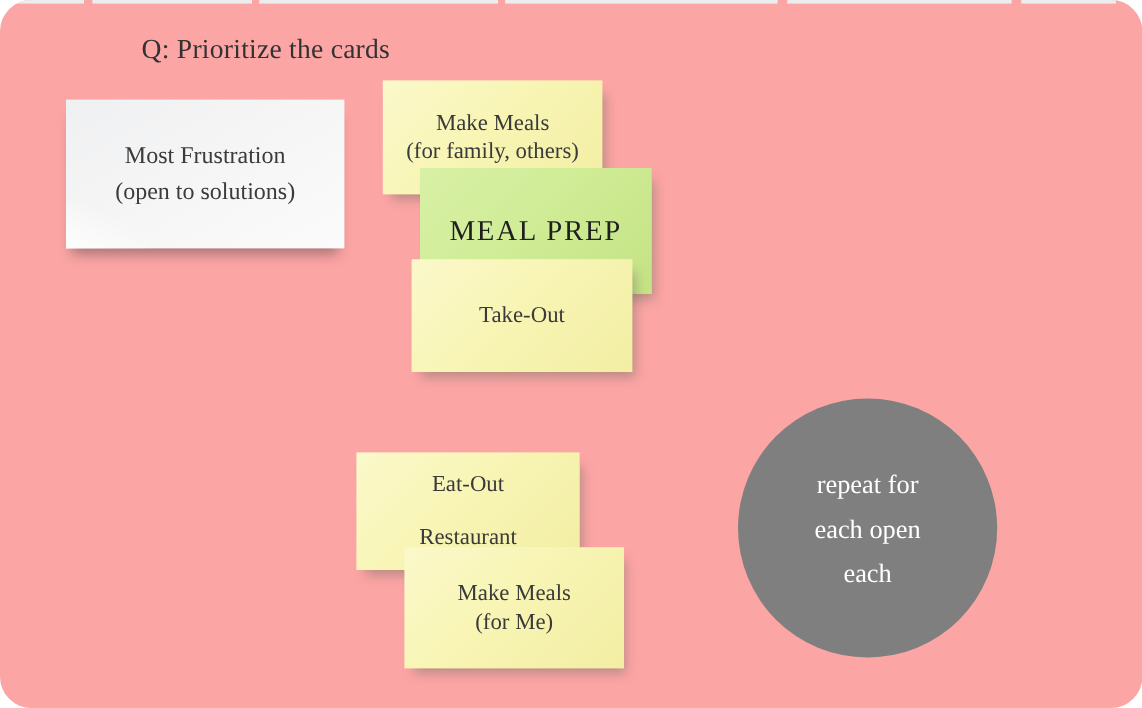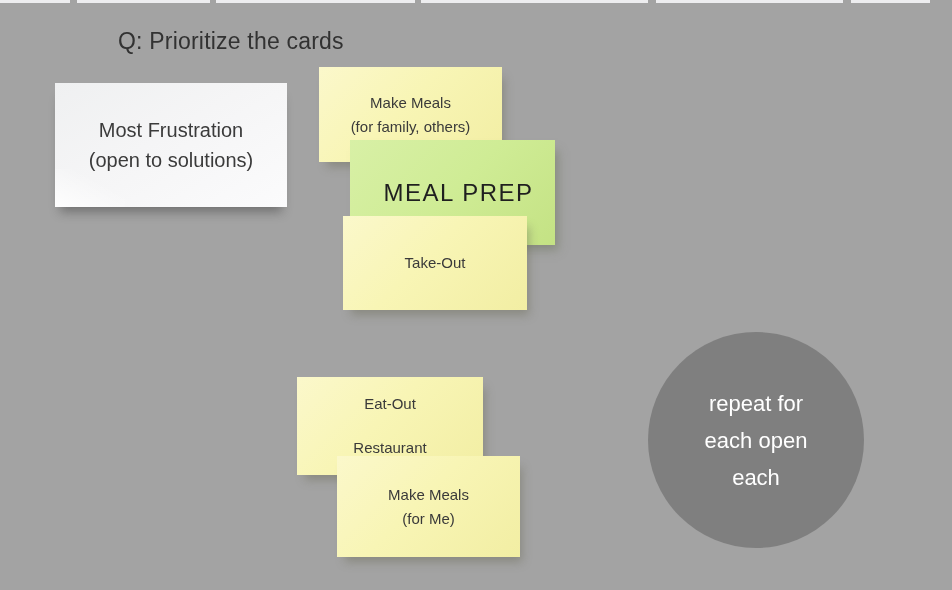--- a/index.html
+++ b/index.html
@@ -1,18 +1,18 @@
 <!DOCTYPE html>
 <html><head>
 <meta charset="utf-8">
 <style>
   html,body{margin:0;padding:0;background:#ffffff;}
   .canvas{
-    position:relative;width:952px;height:590px;background:#a3a3a3;
-    font-family:Liberation Sans, sans-serif;overflow:hidden;
+    position:relative;width:952px;height:590px;background:#fca5a5;
+    font-family:Liberation Serif, serif;overflow:hidden;border-radius:26px;
   }
   
   .edge-strip{position:absolute;top:0;height:3px;background:#ededef;}
 
   .title{
     position:absolute;left:118px;top:28px;margin:0;
     font-size:23px;font-weight:400;color:#323232;letter-spacing:.2px;
   }
 
   
@@ -27,41 +27,41 @@
     content:"";position:absolute;left:0;bottom:0;width:70px;height:38px;
     background:linear-gradient(to right top,rgba(255,255,255,.85),rgba(255,255,255,0) 65%);
   }
   .note-most{left:55px;top:83px;width:232px;height:124px;}
   .note-least{left:57px;top:442px;width:230px;height:126px;}
 
   
   .sticky{
     position:absolute;display:flex;flex-direction:column;justify-content:center;
     align-items:center;text-align:center;
-    font-size:15px;line-height:24px;color:#3a3a3a;
+    font-size:19px;line-height:24px;color:#3a3a3a;
   }
   .yellow{
     background:linear-gradient(135deg,#fbf8cb 0%,#f8f5b5 45%,#f2eea3 100%);
     box-shadow:5px 8px 9px -3px rgba(110,110,92,.48);
   }
   .green{
     background:linear-gradient(135deg,#d8f0a6 0%,#cfec95 50%,#c4e284 100%);
     box-shadow:6px 8px 9px -3px rgba(108,115,92,.5);
-    font-size:24px;letter-spacing:1.5px;color:#1f1f1f;font-weight:400;padding-left:12px;
+    font-size:24px;letter-spacing:1.5px;color:#1f1f1f;font-weight:400;
   }
   .card-make-family{left:319px;top:67px;width:183px;height:95px;z-index:1;}
   .card-meal-prep  {left:350px;top:140px;width:193px;height:105px;z-index:2;}
   .card-take-out   {left:318px;top:216px;width:184px;height:94px;z-index:3;margin-left:25px;}
   .card-delivery   {left:351px;top:292px;width:191px;height:103px;z-index:4;}
   .card-eat-out    {left:297px;top:377px;width:186px;height:98px;z-index:5;gap:20px;}
   .card-make-me    {left:337px;top:456px;width:183px;height:101px;z-index:6;}
 
   
   .circle{
-    position:absolute;left:648px;top:332px;width:216px;height:216px;border-radius:50%;
+    position:absolute;left:615px;top:332px;width:216px;height:216px;border-radius:50%;
     background:#7f7f7f;display:flex;flex-direction:column;justify-content:center;
     align-items:center;text-align:center;color:#ffffff;font-size:22px;line-height:37px;
   }
 </style>
 </head>
 <body>
 
 <div class="canvas">
 
   <span class="edge-strip" style="left:0;width:70px"></span>

